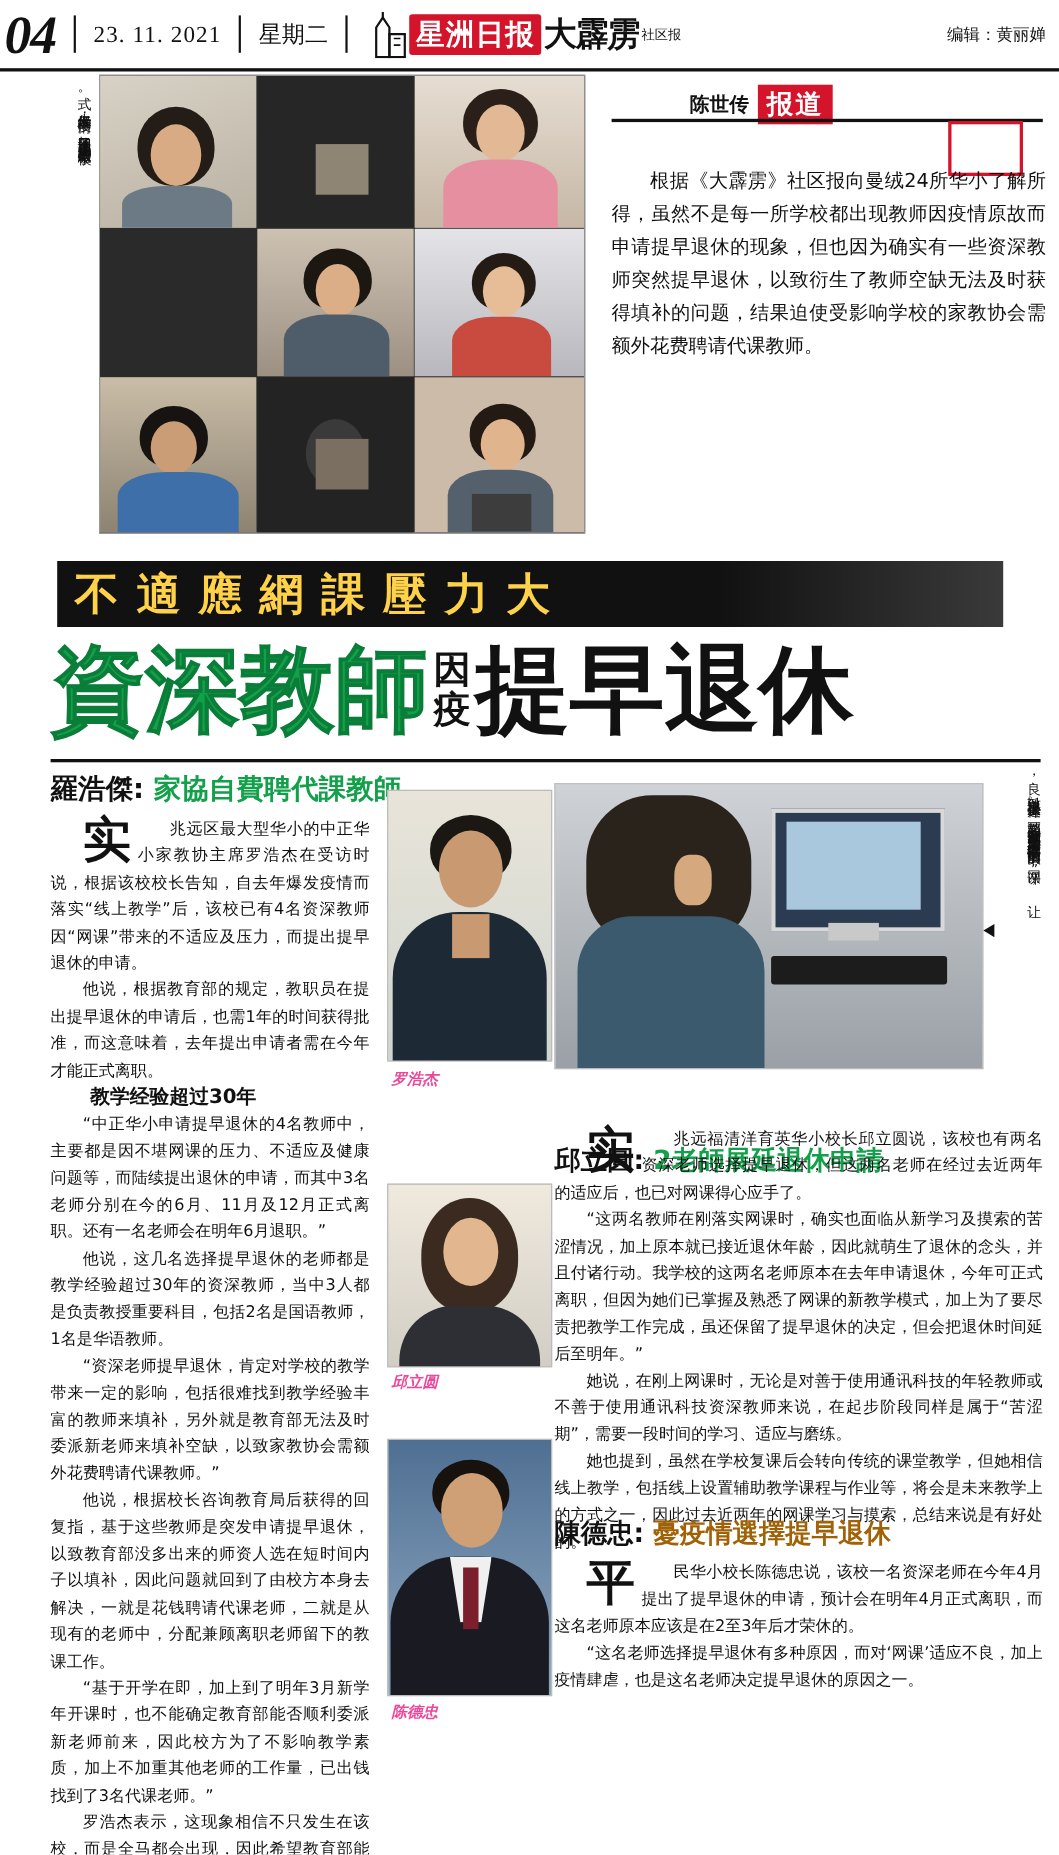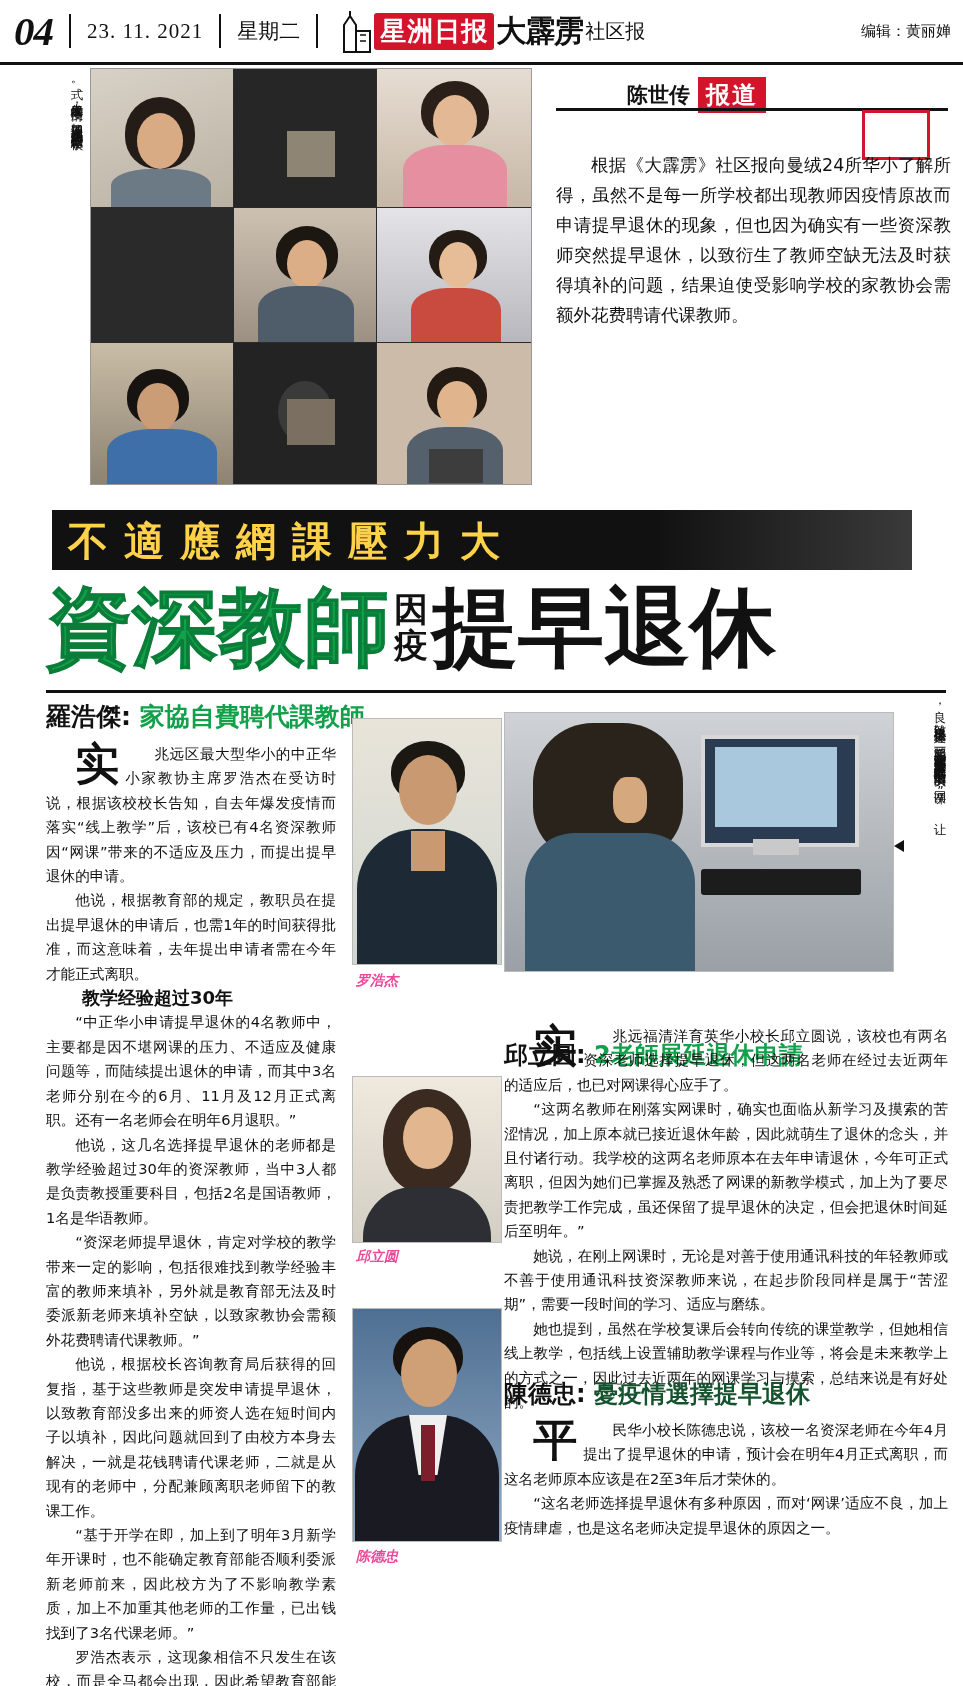--- a/index.html
+++ b/index.html
@@ -13,39 +13,39 @@
   }
   .page{position:relative;width:963px;height:1686px;}
 
   
   .masthead{
     position:absolute;left:0;top:0;width:963px;height:62px;
     border-bottom:3px solid #111;
     display:flex;align-items:center;
   }
   .page-num{
-    font-size:41px;font-weight:bold;font-family:"Liberation Serif",serif;
-    font-style:italic;margin-left:14px;letter-spacing:-1px;color:#111;
+    font-size:49px;font-weight:bold;font-family:"Liberation Serif",serif;
+    font-style:italic;margin-left:4px;letter-spacing:-1px;color:#111;
   }
   .vrule{width:2px;height:34px;background:#111;margin:0 16px;}
   .date{font-size:21px;font-family:"Liberation Serif",serif;letter-spacing:1px;color:#111;}
   .weekday{font-size:21px;color:#111;}
   .bldg{
     width:34px;height:40px;margin-left:6px;position:relative;
   }
   .bldg svg{display:block;}
   .logo-red{
     background:#d4142a;color:#fff;font-size:26px;font-weight:bold;
     padding:1px 6px;border-radius:3px;margin-right:2px;letter-spacing:1px;
   }
   .logo-big{
     font-size:30px;font-weight:bold;color:#111;letter-spacing:-1px;
     font-family:"DejaVu Sans",sans-serif;
   }
-  .logo-small{font-size:20px;color:#111;margin-left:2px;}
+  .logo-small{font-size:12px;color:#111;margin-left:2px;}
   .editor{
     margin-left:auto;margin-right:12px;font-size:15px;color:#111;
   }
 
   
   .photo-grid{
     position:absolute;left:90px;top:68px;width:440px;height:415px;
     background:#2b2b2b;border:1px solid #999;overflow:hidden;
   }
   .pg-cell{position:absolute;background:#333;overflow:hidden;}
@@ -54,21 +54,21 @@
     position:absolute;left:52px;top:78px;width:34px;height:400px;
     writing-mode:vertical-rl;text-orientation:upright;
     font-size:12.5px;line-height:17px;color:#111;letter-spacing:1px;
   }
 
   
   .byline-row{
     position:absolute;left:627px;top:72px;width:320px;height:46px;
     display:flex;align-items:center;
   }
-  .byline-name{font-size:21px;font-weight:bold;color:#111;margin-right:8px;text-align:center;}
+  .byline-name{font-size:18px;font-weight:bold;color:#111;margin-right:8px;text-align:center;}
   .report-badge{
     background:#d4142a;color:#fff;font-size:24px;font-weight:bold;
     padding:2px 8px;letter-spacing:2px;
   }
   .byline-rule{
     position:absolute;left:556px;top:108px;width:392px;height:3px;background:#111;
   }
   .badge-stem{
     position:absolute;left:862px;top:110px;width:62px;height:44px;
     border:3px solid #d4142a;
@@ -163,21 +163,21 @@
     position:absolute;left:504px;top:1024px;width:444px;height:350px;
     font-size:14.6px;line-height:24.4px;text-align:justify;color:#111;
   }
   .col2 p{margin:0;text-indent:2em;}
 
   
   .sub3{
     position:absolute;left:504px;top:1378px;width:440px;height:32px;
     font-size:24px;font-weight:bold;color:#111;
   }
-  .sub3 .grn{color:#14532d;margin-top:24px;}
+  .sub3 .grn{color:#a16207;margin-top:24px;}
   .col3{
     position:absolute;left:504px;top:1418px;width:444px;height:250px;
     font-size:14.6px;line-height:24.4px;text-align:justify;color:#111;
   }
   .col3 p{margin:0;text-indent:2em;}
 
   
   .p-bg{position:absolute;left:0;top:0;right:0;bottom:0;}
   .hair{position:absolute;border-radius:50% 50% 45% 45%;}
   .face-oval{position:absolute;border-radius:50%;}

